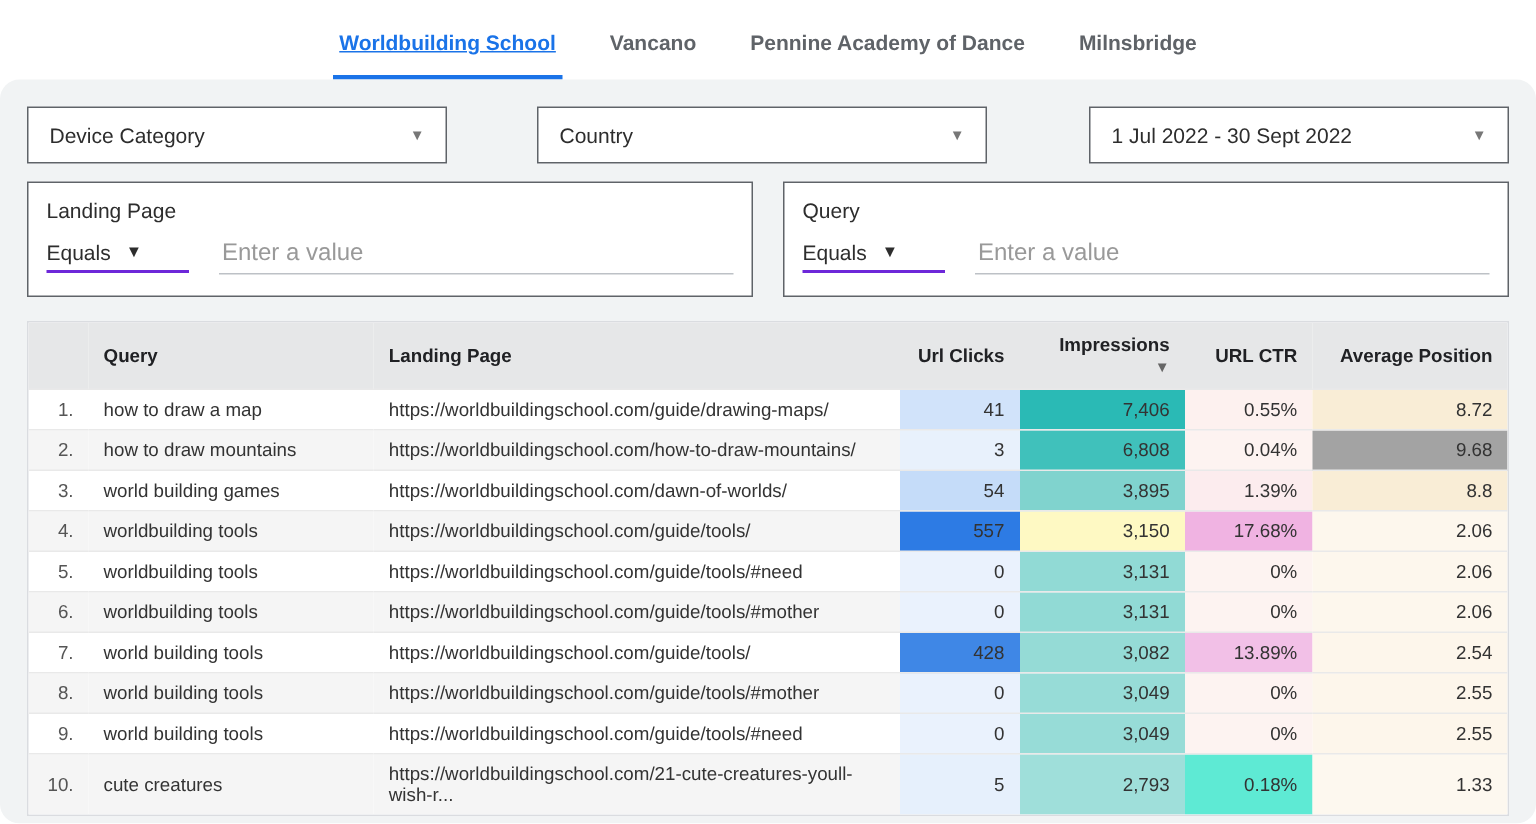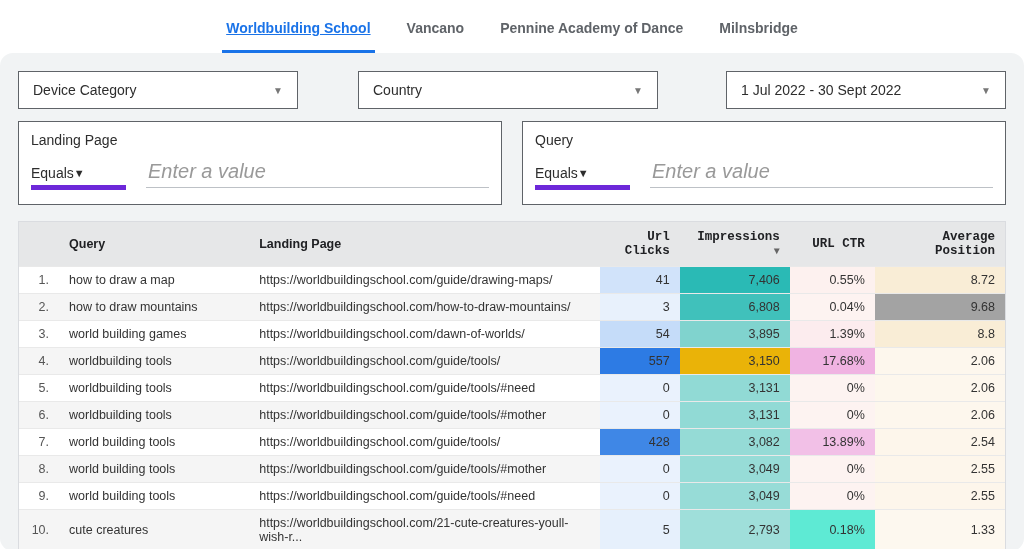--- a/index.html
+++ b/index.html
@@ -20,30 +20,30 @@
   .dd-box .caret { font-size:10px; color:#777; }
   .dd-device  { width:280px; }
   .dd-country { width:300px;justify-content:space-between; }
   .dd-date    { width:280px; margin-left:auto; }
 
   
   .row2 { display:flex; gap:20px; }
   .filter-box { flex:1; background:#fff; border:1px solid #5f6368; padding:10px 12px 14px 12px; font-size:14px; }
   .filter-box .label { margin-bottom:8px; font-weight:400; }
   .filter-ctrls { display:flex; align-items:baseline; gap:20px; }
-  .sel-equals { display:flex; align-items:center; border-bottom:5px solid #6d28d9; padding-bottom:4px; font-size:14px; cursor:pointer; width:95px; }
+  .sel-equals { display:flex; align-items:center; gap:10px; border-bottom:2px solid #6d28d9; padding-bottom:4px; font-size:14px; cursor:pointer; width:95px; }
   .sel-equals .caret { font-size:11px; }
-  .input-value { flex:1; border:none; border-bottom:1px solid #bdc1c6; padding:4px 2px; font-size:20px; color:#999; outline:none;font-style:italic; }
+  .input-value { flex:1; border:none; border-bottom:1px solid #bdc1c6; padding:4px 2px; font-size:16px; color:#999; outline:none; }
   .input-value::placeholder { color:#999; }
 
   
   .table-wrap { margin-top:4px; background:#fff; border:1px solid #dadce0; overflow:hidden; }
   table { border-collapse:collapse; width:100%; font-size:12.5px; }
   thead th { background:#e6e7e8; font-weight:700; text-align:left; padding:8px 10px; color:#202124; }
-  thead th.num { text-align:right;font-family:Liberation Mono, monospace; }
+  thead th.num { text-align:right; }
   tbody td { padding:6px 10px; border-top:1px solid #e9e9e9; color:#333; }
   tbody td.num { text-align:right; }
   tbody tr.even { background:#f5f5f5; }
   td.idx { width:34px; text-align:right; color:#555; }
   col.c-idx   { width:40px; }
   col.c-query { width:190px; }
   col.c-lp    { width:350px; }
   col.c-clk   { width:80px; }
   col.c-imp   { width:110px; }
   col.c-ctr   { width:85px; }
@@ -151,21 +151,21 @@
             <td class="num" style="background:#c5dcf9">54</td>
             <td class="num" style="background:#80d3ce">3,895</td>
             <td class="num" style="background:#fcecee">1.39%</td>
             <td class="num" style="background:#f9edd6">8.8</td>
           </tr>
           <tr class="even">
             <td class="idx">4.</td>
             <td>worldbuilding tools</td>
             <td>https://worldbuildingschool.com/guide/tools/</td>
             <td class="num" style="background:#2d7be4">557</td>
-            <td class="num" style="background:#eab308">3,150</td>
+            <td class="num" style="background:#fef9c3">3,150</td>
             <td class="num" style="background:#f0b3e2">17.68%</td>
             <td class="num" style="background:#fdf7ed">2.06</td>
           </tr>
           <tr>
             <td class="idx">5.</td>
             <td>worldbuilding tools</td>
             <td>https://worldbuildingschool.com/guide/tools/#need</td>
             <td class="num" style="background:#eaf2fd">0</td>
             <td class="num" style="background:#91dad5">3,131</td>
             <td class="num" style="background:#fdf3f1">0%</td>

